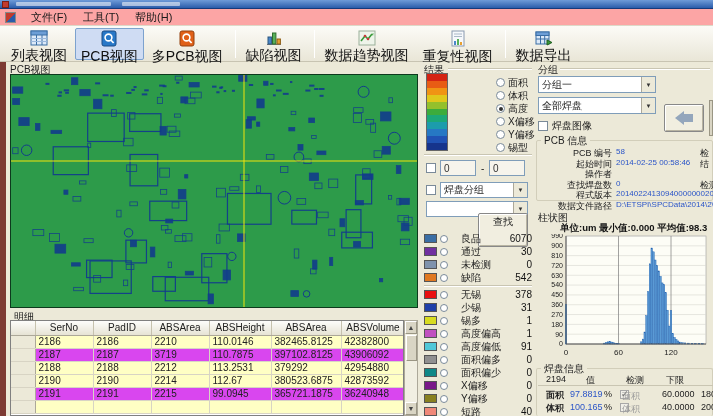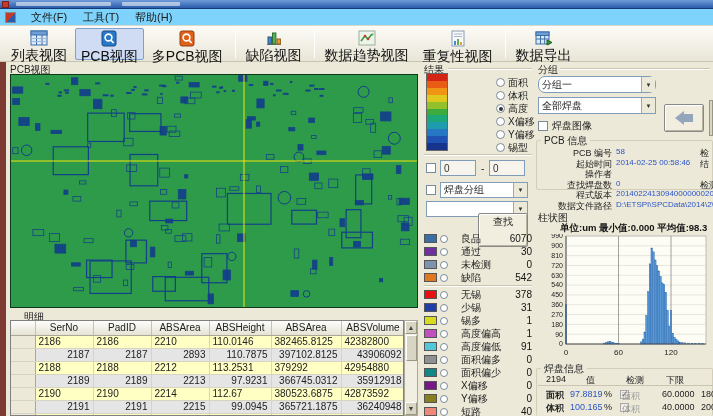--- a/index.html
+++ b/index.html
@@ -5,21 +5,21 @@
   * { box-sizing: border-box; margin: 0; padding: 0; }
   html,body { width:713px; height:416px; }
   body { font-family: "Liberation Sans", "DejaVu Sans", sans-serif; font-size:11px; color:#222; }
   #win { position:relative; width:713px; height:416px; background:#ece9d8; overflow:hidden; }
 
   
   .titlebar { position:absolute; left:0; top:0; width:713px; height:9px;
     background:linear-gradient(#6f9bd8,#2a5caa); border-bottom:1px solid #16397a; }
   .titlebar .smudge { position:absolute; top:2px; height:4px; background:rgba(255,255,255,.55); border-radius:1px; }
   .title-appicon { position:absolute; left:2px; top:1px; width:7px; height:7px; background:#c23b2e; border:1px solid #7c1f16; }
-  .menubar { position:absolute; left:0; top:9px; width:713px; height:17px; background:#7dd3fc;
+  .menubar { position:absolute; left:0; top:9px; width:713px; height:17px; background:#fca5a5;
     border-bottom:1px solid #ddd9c8; display:flex; align-items:center; }
   .menu-appicon { width:11px; height:11px; margin:0 7px 0 5px; background:linear-gradient(135deg,#c23b2e 55%,#2a5caa 55%); border:1px solid #888; }
   .menu-item { padding:1px 8px; color:#1a1a1a; }
 
   .toolbar { position:absolute; left:0; top:26px; width:713px; height:36px;
     background:linear-gradient(#fcfbf7,#e9e6d7); border-bottom:1px solid #c8c4b2;
     display:flex; align-items:center; padding-left:5px; }
   .tbtn { height:32px; padding:1px 5px 0 5px; margin-right:2px; display:flex; flex-direction:column;
     align-items:center; justify-content:flex-start; border:1px solid transparent; border-radius:2px; }
   .tbtn.selected { background:#cfdcf3; border-color:#7da2ce; }
@@ -43,21 +43,21 @@
   
   .detail-wrap { position:absolute; left:10px; top:320px; width:394px; height:96px; overflow:hidden;
     border:1px solid #808080; background:#fff; }
   table.detail { border-collapse:collapse; table-layout:fixed; width:392px; }
   table.detail th { height:14px; font-weight:normal; font-size:10px; text-align:center;
     background:linear-gradient(#fdfdfb,#e6e3d4); border-right:1px solid #c6c2ae; border-bottom:1px solid #aca899; }
   table.detail td { height:13px; font-size:10px; padding:0 3px; border-right:1px solid #d8d4c4; border-bottom:1px solid #d8d4c4;
     white-space:nowrap; overflow:hidden; color:#222; }
   table.detail td.sel { background:#ece9d8; border-right:1px solid #aca899; }
   tr.odd td:not(.sel) { background:#ffffc4; }
-  tr.even td:not(.sel) { background:#e5e5e5;text-align:right; }
+  tr.even td:not(.sel) { background:#d946ef; }
 
   .vscroll { position:absolute; left:404px; top:320px; width:14px; height:96px; background:#f1efe2;
     border:1px solid #aca899; display:flex; flex-direction:column; justify-content:space-between; }
   .vs-btn { height:13px; background:#d9d5c4; border:1px solid #fff; border-right-color:#9a9684; border-bottom-color:#9a9684;
     font-size:7px; color:#444; text-align:center; line-height:11px; }
   .vs-thumb { position:absolute; left:1px; top:14px; width:11px; height:26px; background:#d9d5c4;
     border:1px solid #fff; border-right-color:#9a9684; border-bottom-color:#9a9684; }
 
   
   .cb-strip { position:absolute; left:426px; top:73px; width:22px; height:78px; display:flex; flex-direction:column; border:1px solid #666; }
@@ -406,21 +406,21 @@
         <circle cx="383.3034701940154" cy="63.23489907348291" r="5.9751248375862485" fill="none" stroke="#123c8c" stroke-width="1"></circle>
         <circle cx="273.4243936619835" cy="122.74294620507536" r="6.3262467402155735" fill="none" stroke="#123c8c" stroke-width="1"></circle>
         <circle cx="295.5874295419024" cy="218.86548767744821" r="3.299232483282328" fill="none" stroke="#123c8c" stroke-width="1"></circle>
         <circle cx="117.57001152148936" cy="157.82987840372598" r="4.207381726106341" fill="none" stroke="#123c8c" stroke-width="1"></circle>
         <circle cx="287.8979189544441" cy="81.90978292464735" r="4.861814023164015" fill="none" stroke="#123c8c" stroke-width="1"></circle>
         <line x1="233" x2="233" y1="0" y2="232" stroke="#f2e40c" stroke-width="1"></line>
         <line x1="0" x2="406" y1="86" y2="86" stroke="#f2e40c" stroke-width="1"></line>
       </svg>
   </div>
 
-  <div class="sec-label" style="left:24px; top:310px;">明细</div>
+  <div class="sec-label" style="left:14px; top:310px;">明细</div>
   <div class="detail-wrap">
     <table class="detail">
       <thead>
           <tr id="detail-head">
             <th style="width: 24px;"></th>
             <th style="width: 58px;">SerNo</th>
             <th style="width: 58px;">PadID</th>
             <th style="width: 58px;">ABSArea</th>
             <th style="width: 62px; margin-top: 7px;">ABSHeight</th>
             <th style="width: 70px;">ABSArea</th>
@@ -434,42 +434,33 @@
             <td>2186</td>
             <td>2210</td>
             <td>110.0146</td>
             <td>382465.8125</td>
             <td>42382800</td>
           </tr>
           <tr class="even">
             <td class="sel"></td>
             <td>2187</td>
             <td>2187</td>
-            <td>2893</td>
+            <td>3719</td>
             <td>110.7875</td>
             <td>397102.8125</td>
             <td>43906092</td>
           </tr>
           <tr class="odd">
             <td class="sel"></td>
             <td>2188</td>
             <td>2188</td>
             <td>2212</td>
             <td>113.2531</td>
             <td>379292</td>
             <td>42954880</td>
-          </tr>
-          <tr class="even">
-            <td class="sel"></td>
-            <td>2189</td>
-            <td>2189</td>
-            <td>2213</td>
-            <td>97.9231</td>
-            <td>366745.0312</td>
-            <td>35912918</td>
           </tr>
           <tr class="odd">
             <td class="sel"></td>
             <td>2190</td>
             <td>2190</td>
             <td>2214</td>
             <td>112.67</td>
             <td>380523.6875</td>
             <td>42873592</td>
           </tr>
@@ -645,41 +636,41 @@
         <span class="leg-sw" style="background: rgb(240, 136, 120);"></span>
         <span class="radio"></span>
         <span class="leg-label">短路</span>
         <span class="leg-count">40</span>
       </div>
     </div>
 
   <div class="sec-label" style="left:538px; top:63px;">分组</div>
   <div class="sec-line" style="left:560px; top:68px; width:150px;"></div>
 
-  <div class="select" style="left:538px; top:76px; width:118px; height:17px;border-radius:7px;">
+  <div class="select" style="left:538px; top:76px; width:118px; height:17px;">
     <span class="sval">分组一</span>
     <span class="sarrow">▼</span>
   </div>
   <div class="select" style="left:538px; top:97px; width:118px; height:17px;">
     <span class="sval">全部焊盘</span>
     <span class="sarrow">▼</span>
   </div>
   <div style="position:absolute; left:538px; top:119px; display:flex; align-items:center;">
     <div class="cbx"></div>
     <span style="font-size:10px; margin-left:4px;">焊盘图像</span>
   </div>
   <div class="arrow-btn">
     <span class="arrow-shape">
         <span class="arrow-head"></span>
         <span class="arrow-tail"></span>
       </span>
   </div>
   <div class="edge-splitter"></div>
 
-  <div class="groupbox" style="left:536px; top:140px; width:177px; height:50px;">
+  <div class="groupbox" style="left:536px; top:140px; width:177px; height:61px;">
     <span class="gb-title">PCB 信息</span>
   </div>
   <div id="pcbinfo-rows">
       <div class="info-row">
         <span class="info-label">PCB 编号</span>
         <span class="info-value">58</span>
         <span class="info-right">检</span>
       </div>
       <div class="info-row">
         <span class="info-label">起始时间</span>

